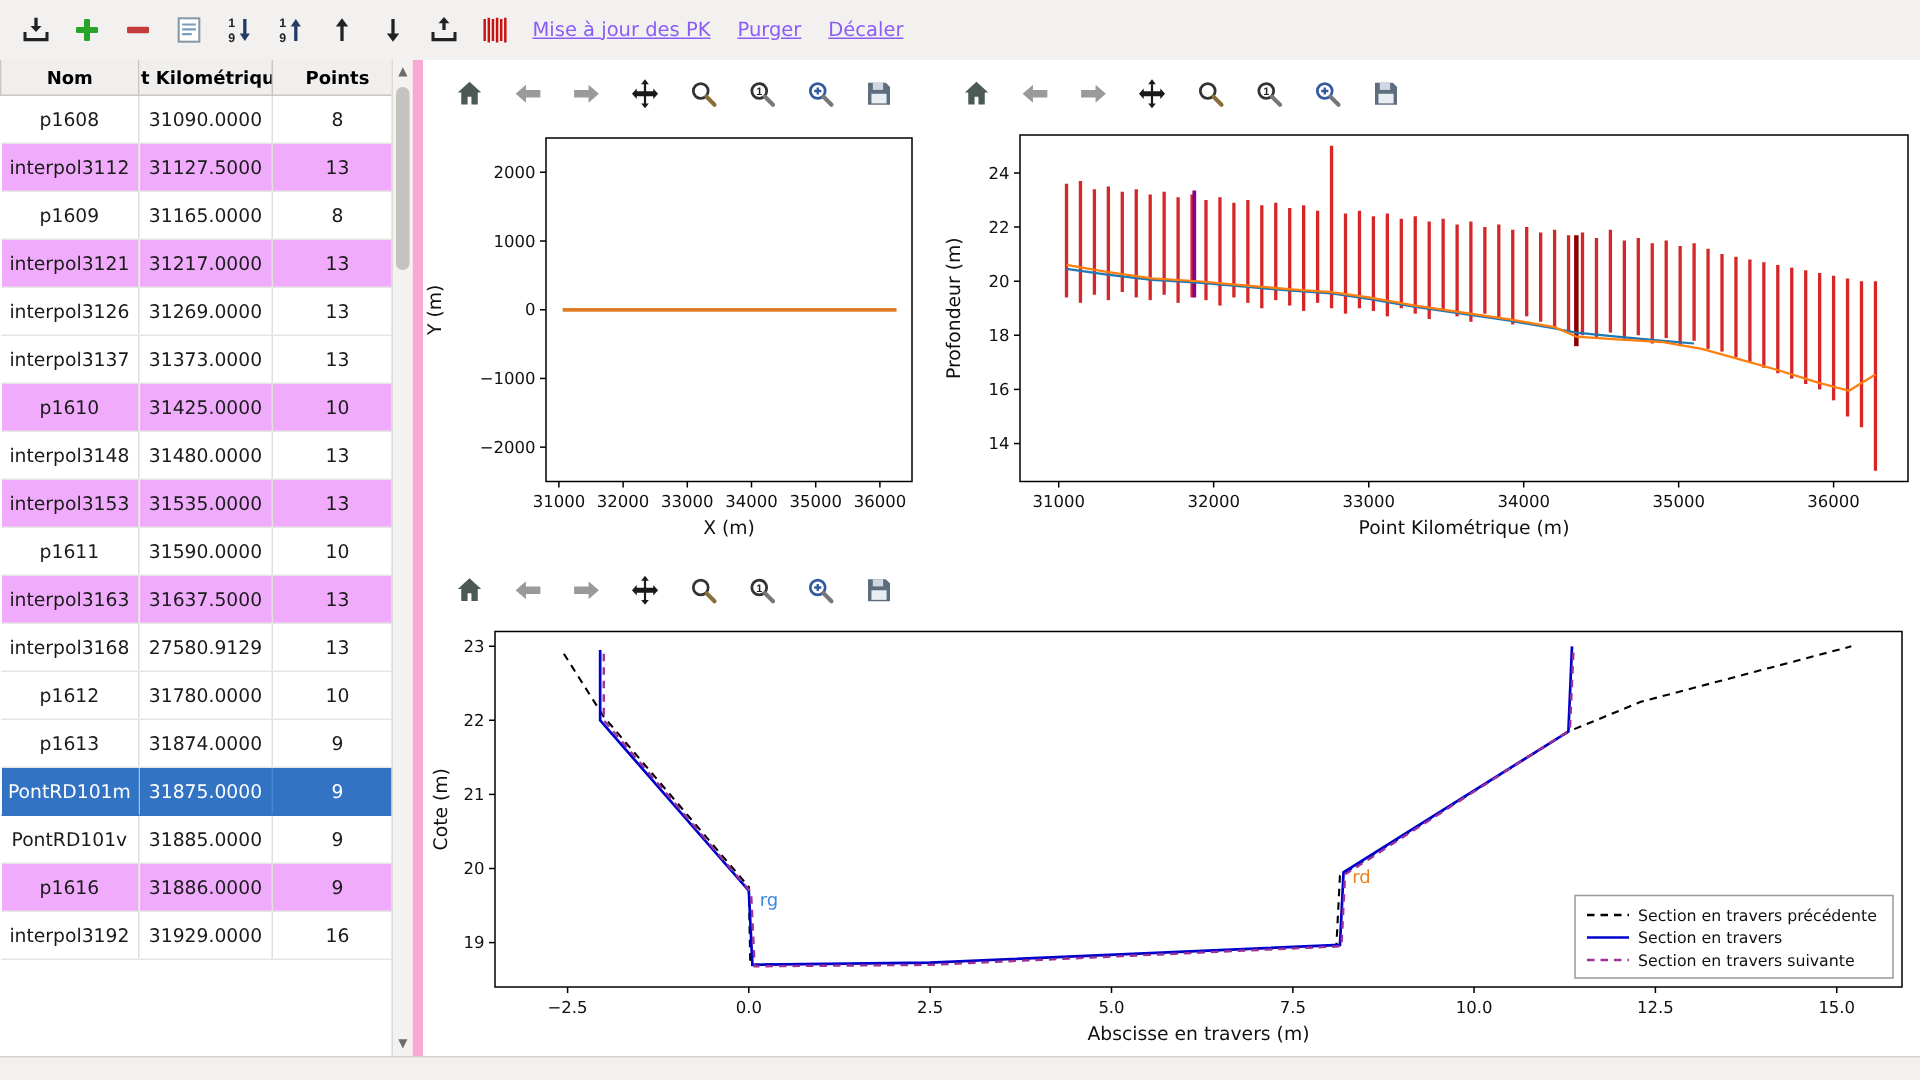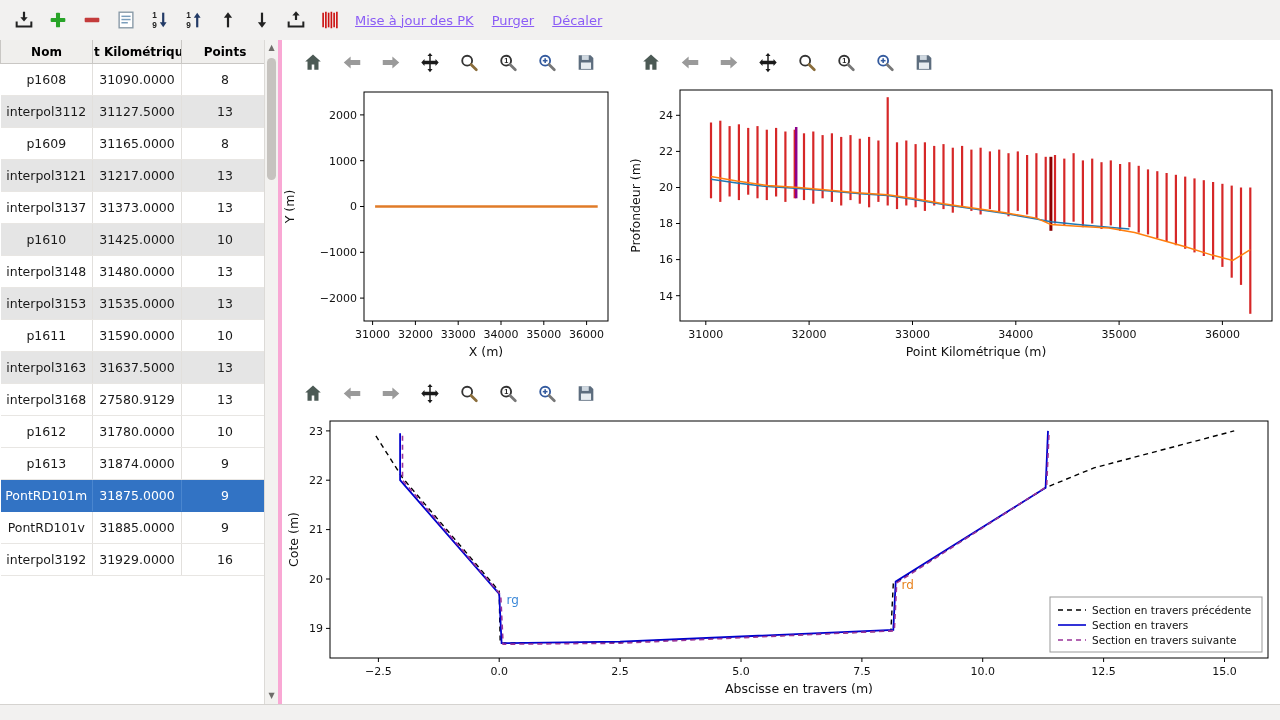--- a/index.html
+++ b/index.html
@@ -11,28 +11,28 @@
 ature    border-bottom:1px solid #d5d3d0;display:flex;align-items:center;padding-left:8px;}
   .icon-group{display:flex;align-items:center;gap:2px;}
   .icon-btn{width:32px;height:32px;border:none;background:transparent;padding:4px;
     display:flex;align-items:center;justify-content:center;cursor:pointer;}
   .icon-btn svg{width:22px;height:22px;}
   .txt-btn{border:none;background:transparent;font:13px "DejaVu Sans",sans-serif;color:#8b5cf6;
     padding:8px 9px;cursor:pointer;text-decoration:underline;}
 
   
   .left-panel{position:absolute;top:40px;left:0;width:282px;bottom:16px;background:#fff;
-    border-right:4px solid #f9a8d4;box-sizing:border-box;}
+    border-right:7px solid #f9a8d4;box-sizing:border-box;}
   table.sections{border-collapse:collapse;table-layout:fixed;width:268px;}
   table.sections th{font:bold 12px "DejaVu Sans",sans-serif;height:21px;background:#f0efed;
     border:1px solid #c9c7c4;border-top:none;text-align:center;overflow:hidden;white-space:nowrap;}
   table.sections td{font:12.5px "DejaVu Sans",sans-serif;height:29px;text-align:center;
     border-right:1px solid #e2e0dd;border-bottom:1px solid #e8e6e3;
     white-space:nowrap;overflow:hidden;color:#1a1a1a;}
-  tr.odd td{background:#e5e5e5;}
+  tr.odd td{background:#f0abfc;}
   tr.selected td{background:#3273c4;color:#fff;border-bottom-color:#3273c4;border-right-color:#4a86cf;margin-left:22px;}
 
   .vscroll{position:absolute;right:0;top:0;bottom:0;width:14px;background:#f3f2f0;
     border-left:1px solid #dcdad7;box-sizing:border-box;}
   .vscroll .arrow{position:absolute;left:0;width:13px;height:14px;color:#6f6d6a;font-size:8px;
     text-align:center;line-height:14px;cursor:pointer;}
   .vscroll .arrow.up{top:1px;}
   .vscroll .arrow.down{bottom:1px;}
   .vscroll .thumb{position:absolute;left:2px;width:9px;top:18px;height:122px;background:#c6c3bf;
     border-radius:5px;cursor:grab;}
@@ -172,20 +172,25 @@
           <td>p1609</td>
           <td>31165.0000</td>
           <td>8</td>
         </tr>
         <tr class="odd">
           <td>interpol3121</td>
           <td>31217.0000</td>
           <td>13</td>
         </tr>
         <tr>
+          <td>interpol3126</td>
+          <td>31269.0000</td>
+          <td>13</td>
+        </tr>
+        <tr>
           <td>interpol3137</td>
           <td>31373.0000</td>
           <td>13</td>
         </tr>
         <tr class="odd">
           <td>p1610</td>
           <td>31425.0000</td>
           <td>10</td>
         </tr>
         <tr>
@@ -224,20 +229,25 @@
           <td>9</td>
         </tr>
         <tr class="selected">
           <td>PontRD101m</td>
           <td>31875.0000</td>
           <td>9</td>
         </tr>
         <tr>
           <td>PontRD101v</td>
           <td>31885.0000</td>
+          <td>9</td>
+        </tr>
+        <tr class="odd">
+          <td>p1616</td>
+          <td>31886.0000</td>
           <td>9</td>
         </tr>
         <tr>
           <td>interpol3192</td>
           <td>31929.0000</td>
           <td>16</td>
         </tr>
       </tbody>
   </table>
   <div class="vscroll">

